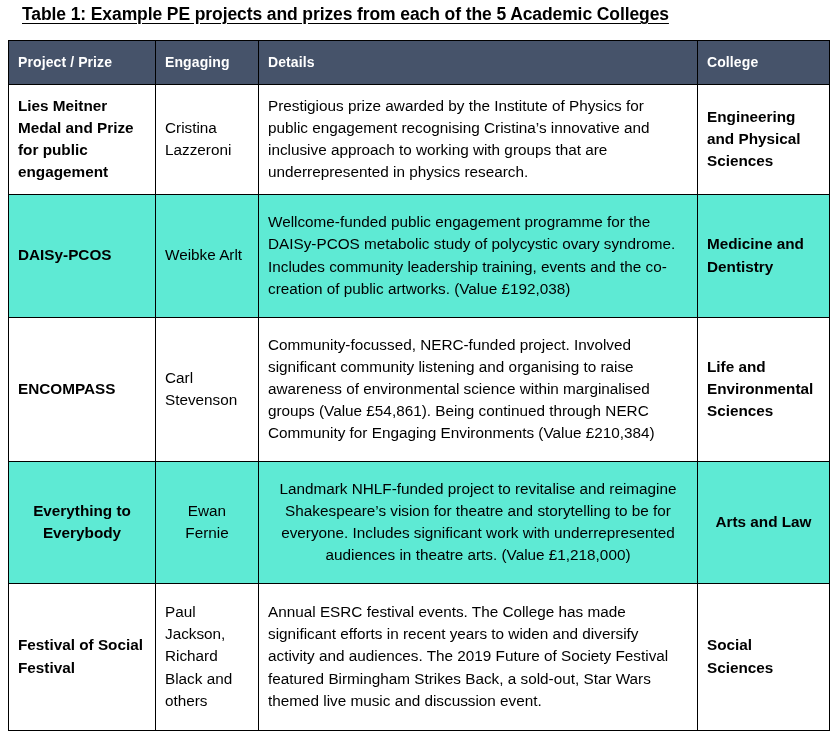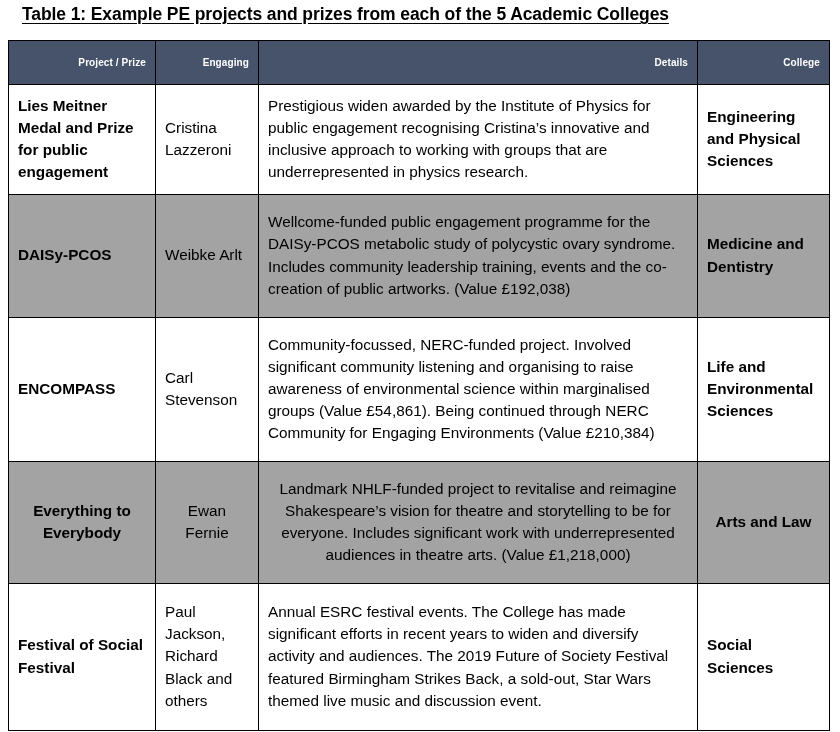--- a/index.html
+++ b/index.html
@@ -52,33 +52,33 @@
   table.pe-table th,
   table.pe-table td {
     border: 1.6px solid #000000;
     vertical-align: middle;
     padding: 7px 9px 8px 9px;
     box-sizing: border-box;
   }
   thead th {
     background: #46536a;
     color: #ffffff;
-    font-size: 10px;
+    font-size: 14px;
     font-weight: bold;
-    text-align: right;
+    text-align: left;
     height: 44px;
     padding: 4px 6px;
     letter-spacing: 0.1px;
   }
   tbody td {
     font-size: 15.3px;
     line-height: 1.45;
   }
   tbody tr.shaded td {
-    background: #a3a3a3;
+    background: #5eead4;
   }
   tbody tr.plain td {
     background: #ffffff;
   }
   td.project {
     font-weight: bold;
     padding-left: 11px;
     padding-right: 6px;
   }
   td.awardee {
@@ -122,21 +122,21 @@
           <th>Project / Prize</th>
           <th>Engaging</th>
           <th>Details</th>
           <th>College</th>
         </tr>
       </thead>
       <tbody>
         <tr class="plain row-1">
           <td class="project">Lies Meitner Medal and Prize for public engagement</td>
           <td class="awardee">Cristina Lazzeroni</td>
-          <td class="details">Prestigious widen awarded by the Institute of Physics for public engagement recognising Cristina’s innovative and inclusive approach to working with groups that are underrepresented in physics research.</td>
+          <td class="details">Prestigious prize awarded by the Institute of Physics for public engagement recognising Cristina’s innovative and inclusive approach to working with groups that are underrepresented in physics research.</td>
           <td class="college">Engineering and Physical Sciences</td>
         </tr>
         <tr class="shaded row-2">
           <td class="project">DAISy-PCOS</td>
           <td class="awardee">Weibke Arlt</td>
           <td class="details">Wellcome-funded public engagement programme for the DAISy-PCOS metabolic study of polycystic ovary syndrome. Includes community leadership training, events and the co-creation of public artworks. (Value £192,038)</td>
           <td class="college">Medicine and Dentistry</td>
         </tr>
         <tr class="plain row-3">
           <td class="project">ENCOMPASS</td>

